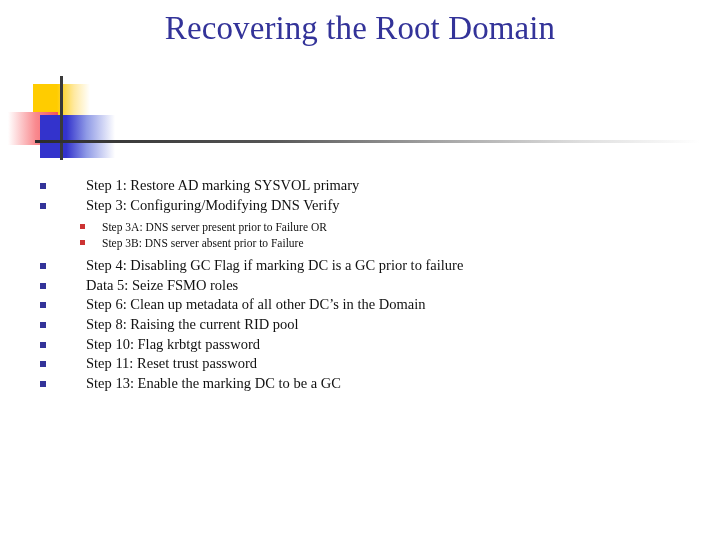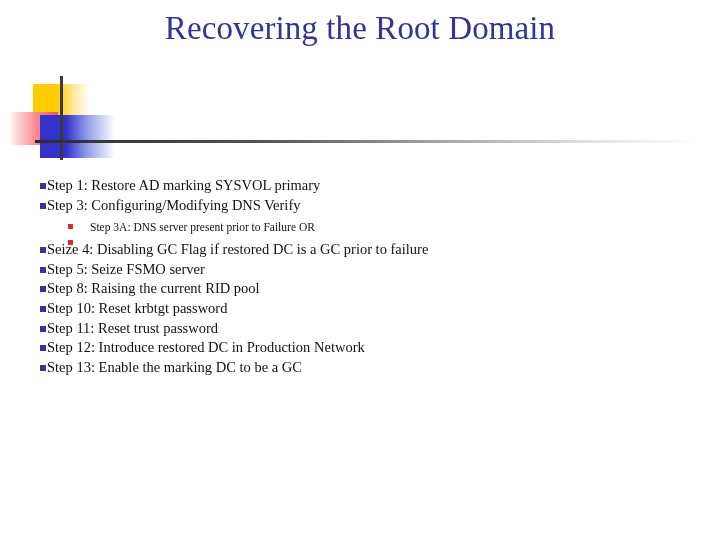--- a/index.html
+++ b/index.html
@@ -87,21 +87,21 @@
   
   #bullets {
     position: absolute;
     left: 0;
     top: 176px;
     width: 720px;
   }
   .b-item {
     position: relative;
     display: block;
-    padding-left: 47px;
+    padding-left: 86px;
     font-family: "Liberation Serif", "DejaVu Serif", serif;
     font-size: 14.5px;
     line-height: 19.6px;
     color: #111111;
     white-space: nowrap;
   }
   .b-item .marker {
     position: absolute;
     left: 40px;
     top: 7px;
@@ -123,20 +123,21 @@
     position: absolute;
     left: 68px;
     top: 5px;
     width: 5px;
     height: 5px;
     background: #CC3333;
   }
   .sub-group {
     margin-top: 4px;
     margin-bottom: 5px;
+    margin-left: 12px;
   }
 </style>
 </head>
 <body>
 
 <div id="slide">
 
   <div id="slide-title">Recovering the Root Domain</div>
 
   <div id="deco">
@@ -161,50 +162,51 @@
       <span>Step 3: Configuring/Modifying DNS Verify</span>
     </div>
 
     <div class="sub-group">
       <div class="b-sub">
         <span class="marker"></span>
         <span>Step 3A: DNS server present prior to Failure OR</span>
       </div>
       <div class="b-sub">
         <span class="marker"></span>
+        <span>Step 3B: DNS server absent prior to Failure</span>
       </div>
     </div>
 
     <div class="b-item">
       <span class="marker"></span>
-      <span>Seize 4: Disabling GC Flag if restored DC is a GC prior to failure</span>
-    </div>
-    <div class="b-item">
-      <span class="marker"></span>
-      <span>Step 5: Seize FSMO server</span>
+      <span>Step 4: Disabling GC Flag if marking DC is a GC prior to failure</span>
+    </div>
+    <div class="b-item">
+      <span class="marker"></span>
+      <span>Data 5: Seize FSMO roles</span>
+    </div>
+    <div class="b-item">
+      <span class="marker"></span>
+      <span>Step 6: Clean up metadata of all other DC’s in the Domain</span>
     </div>
     <div class="b-item">
       <span class="marker"></span>
     </div>
     <div class="b-item">
       <span class="marker"></span>
       <span>Step 8: Raising the current RID pool</span>
     </div>
     <div class="b-item">
       <span class="marker"></span>
-      <span>Step 10: Reset krbtgt password</span>
+      <span>Step 10: Flag krbtgt password</span>
     </div>
     <div class="b-item">
       <span class="marker"></span>
       <span>Step 11: Reset trust password</span>
     </div>
     <div class="b-item">
       <span class="marker"></span>
-      <span>Step 12: Introduce restored DC in Production Network</span>
-    </div>
-    <div class="b-item">
-      <span class="marker"></span>
       <span>Step 13: Enable the marking DC to be a GC</span>
     </div>
 
   </div>
 
 </div>
 
 </body></html>

